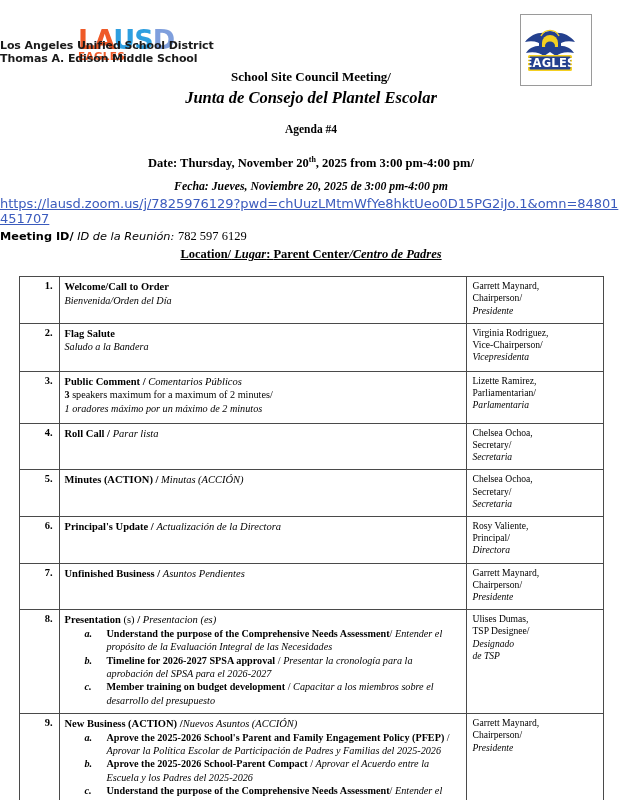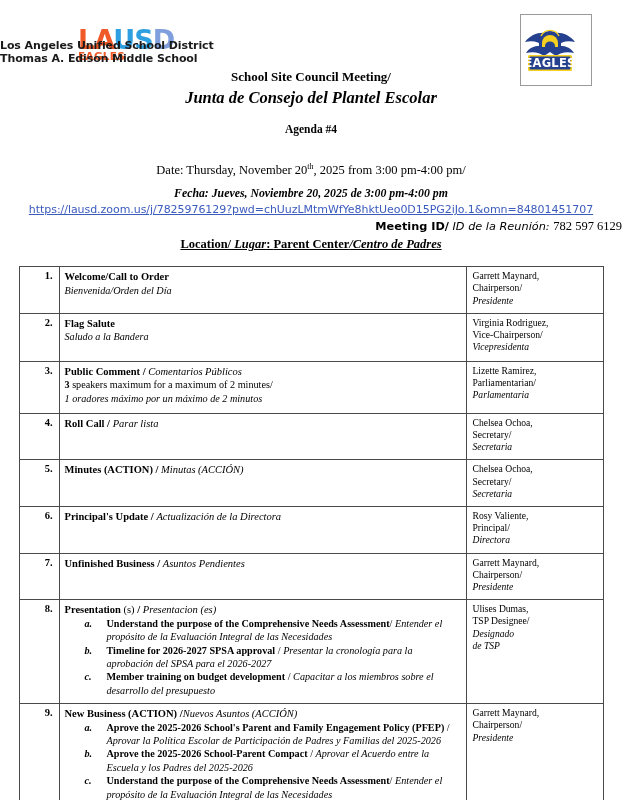--- a/index.html
+++ b/index.html
@@ -97,23 +97,23 @@
     font-style: italic;
     line-height: 21px;
   }
   .agenda-num {
     margin-top: 15px;
     font-size: 11.5px;
     font-weight: bold;
     text-align: center;
   }
   .date-en {
-    margin-top: 27px;
+    margin-top: 20px;
     font-size: 12.5px;
-    font-weight: normal;
+    font-weight: bold;
     text-align: center;
   }
   .date-en sup { font-size: 8px; vertical-align: super; }
   .date-es {
     margin-top: 8px;
     font-size: 11.8px;
     font-weight: bold;
     font-style: italic;
     text-align: center;
   }
@@ -124,31 +124,31 @@
     font-weight: bold;
     font-family: "DejaVu Sans", sans-serif;
   }
   .zoom-line .es {
     font-style: italic;
     font-weight: bold;
   }
   .zoom-url {
     display: block;
     margin-top: 2px;
-    text-align: center;
+    text-align: left;
     font-family: "DejaVu Sans", sans-serif;
-    font-size: 11px;
+    font-size: 13px;
     color: #3b5bbd;
     text-decoration: underline;
     word-break: break-all;
     letter-spacing: -0.05px;
   }
   .meeting-id {
     margin-top: 3px;
-    text-align: right;
+    text-align: left;
     font-size: 11.3px;
     font-family: "DejaVu Sans", sans-serif;
     font-weight: bold;
   }
   .meeting-id .es { font-style: italic; font-weight: normal; }
   .meeting-id .val { font-weight: normal; font-family: "Liberation Serif", serif; font-size: 12.5px;}
   .location {
     margin-top: 3px;
     text-align: center;
     font-size: 12.5px;

